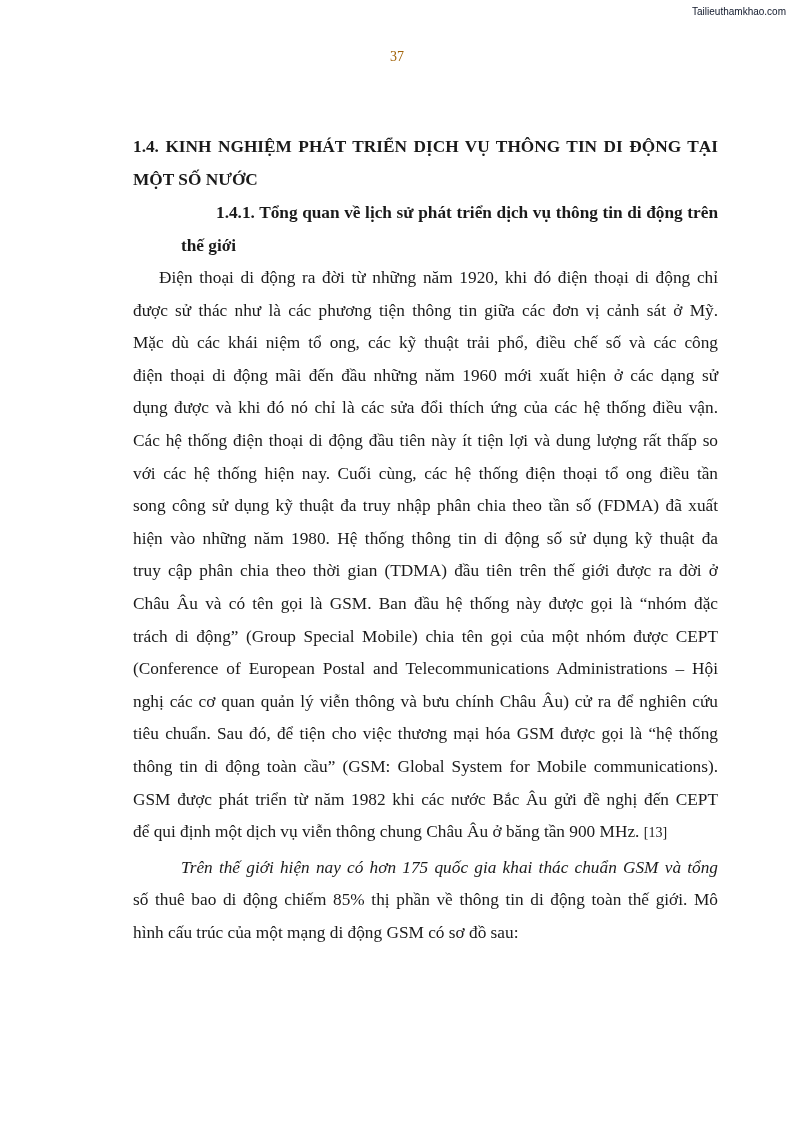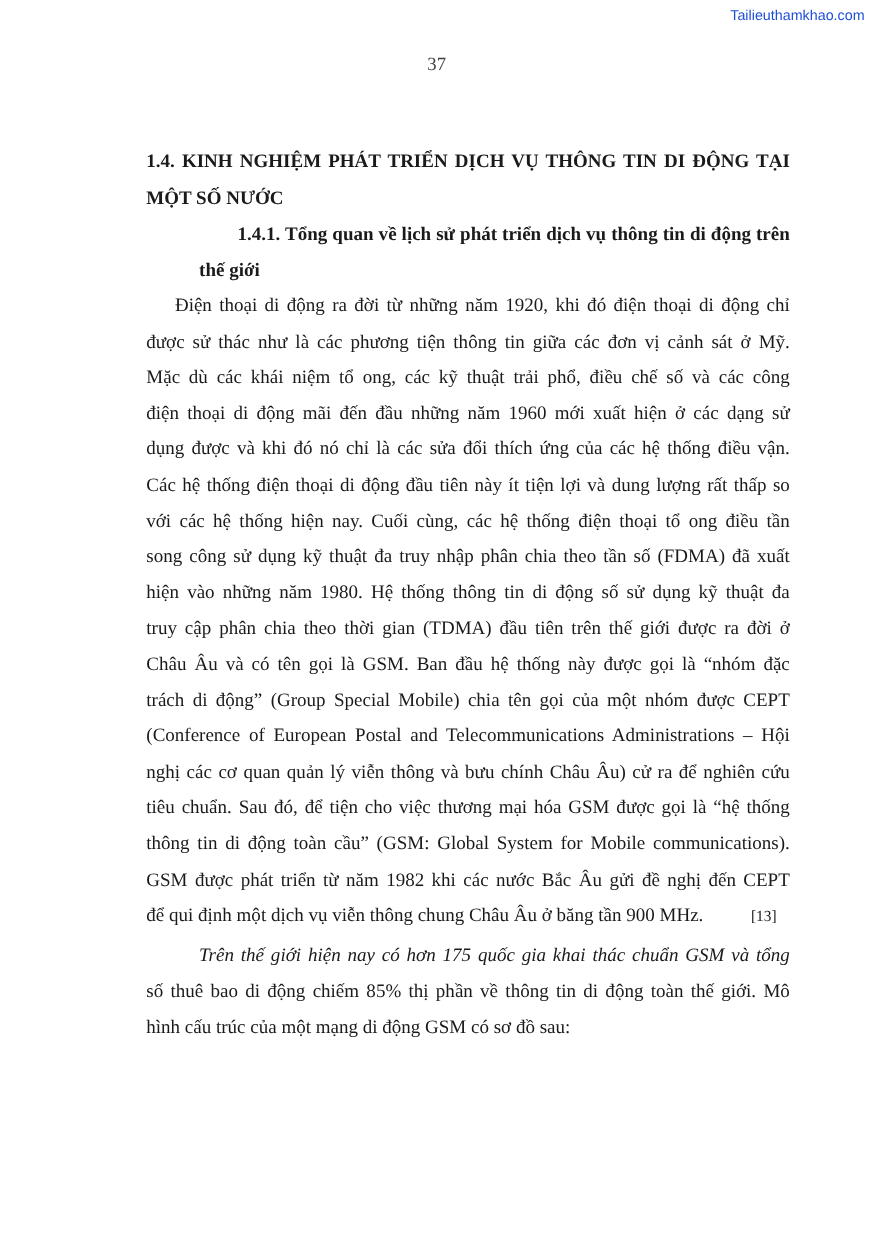--- a/index.html
+++ b/index.html
@@ -4,25 +4,25 @@
 <style>
   html, body { margin: 0; padding: 0; background: #ffffff; }
   body {
     width: 794px; height: 1123px; position: relative; overflow: hidden;
     font-family: "Liberation Serif", "DejaVu Serif", serif;
     color: #1a1a1a;
   }
   .watermark {
     position: absolute; top: 6px; right: 8px;
     font-family: "Liberation Sans", "DejaVu Sans", sans-serif;
-    font-size: 13px; color: #1d4ed8;
+    font-size: 10px; color: #0f172a;
   }
   .page-number {
     position: absolute; top: 49px; left: 0; width: 100%;
-    text-align: center; font-size: 17px; color: #404040;
+    text-align: center; font-size: 14px; color: #a16207;
   }
   .content {
     position: absolute; left: 133px; top: 130px; width: 585px;
   }
   .h1 {
     font-weight: bold; font-size: 17.3px; line-height: 33px;
     text-align: justify; text-align-last: left; margin: 0;
   }
   .h1 .l1 { display: block; text-align: justify; text-align-last: justify; }
   .h2 {
@@ -32,21 +32,21 @@
   .h2 .l1 { display: block; text-align: justify; text-align-last: justify; margin-left: 35px; }
   .para {
     font-size: 17.3px; line-height: 32.6px; margin: 0;
     text-align: justify;
   }
   .para .ln { display: block; text-align: justify; text-align-last: justify; white-space: nowrap; }
   .para .ln.last { text-align-last: left; }
   .p1 .ln.first { padding-left: 26px; }
   .p2 { margin-top: 2px; }
   .p2 .ln.first { padding-left: 48px; font-style: italic; }
-  .cite { font-size: 14px; margin-left: 39px; }
+  .cite { font-size: 14px; }
 </style>
 </head>
 <body>
 
 <div class="watermark">Tailieuthamkhao.com</div>
 <div class="page-number">37</div>
 
 <div class="content">
   <h1 class="h1">
     <span class="l1">1.4. KINH NGHIỆM PHÁT TRIỂN DỊCH VỤ THÔNG TIN DI ĐỘNG TẠI</span>

